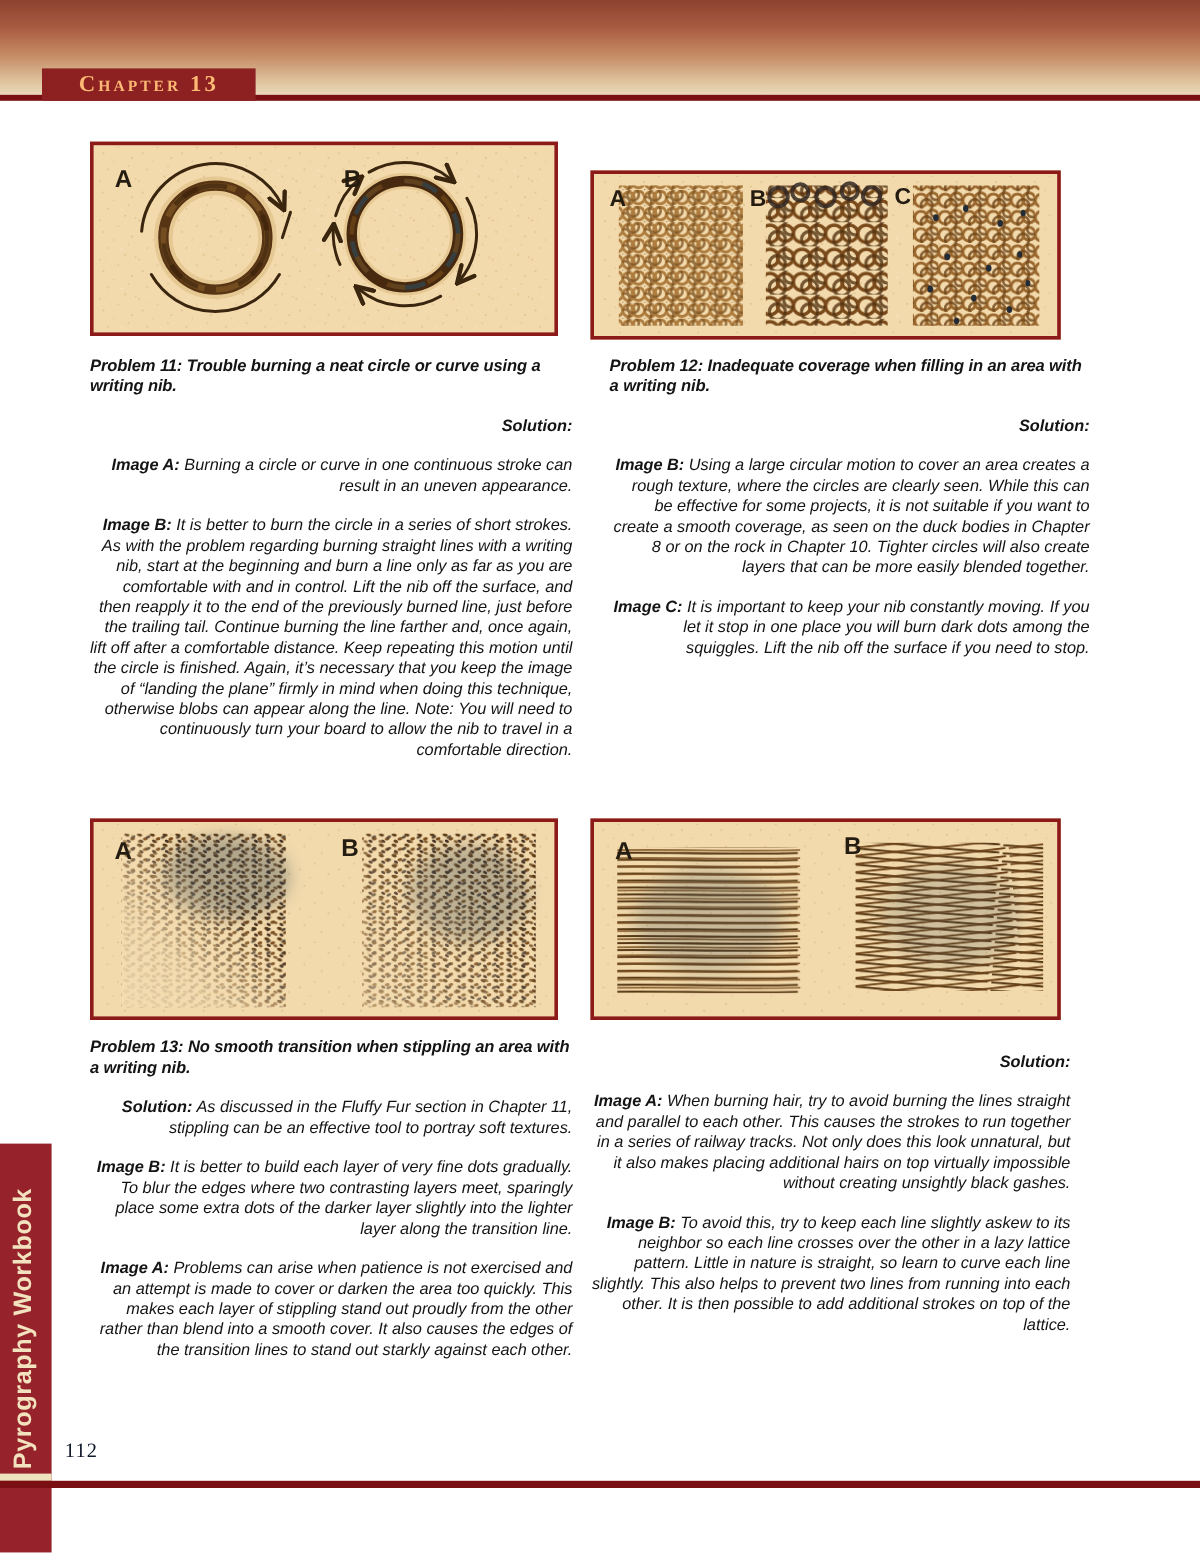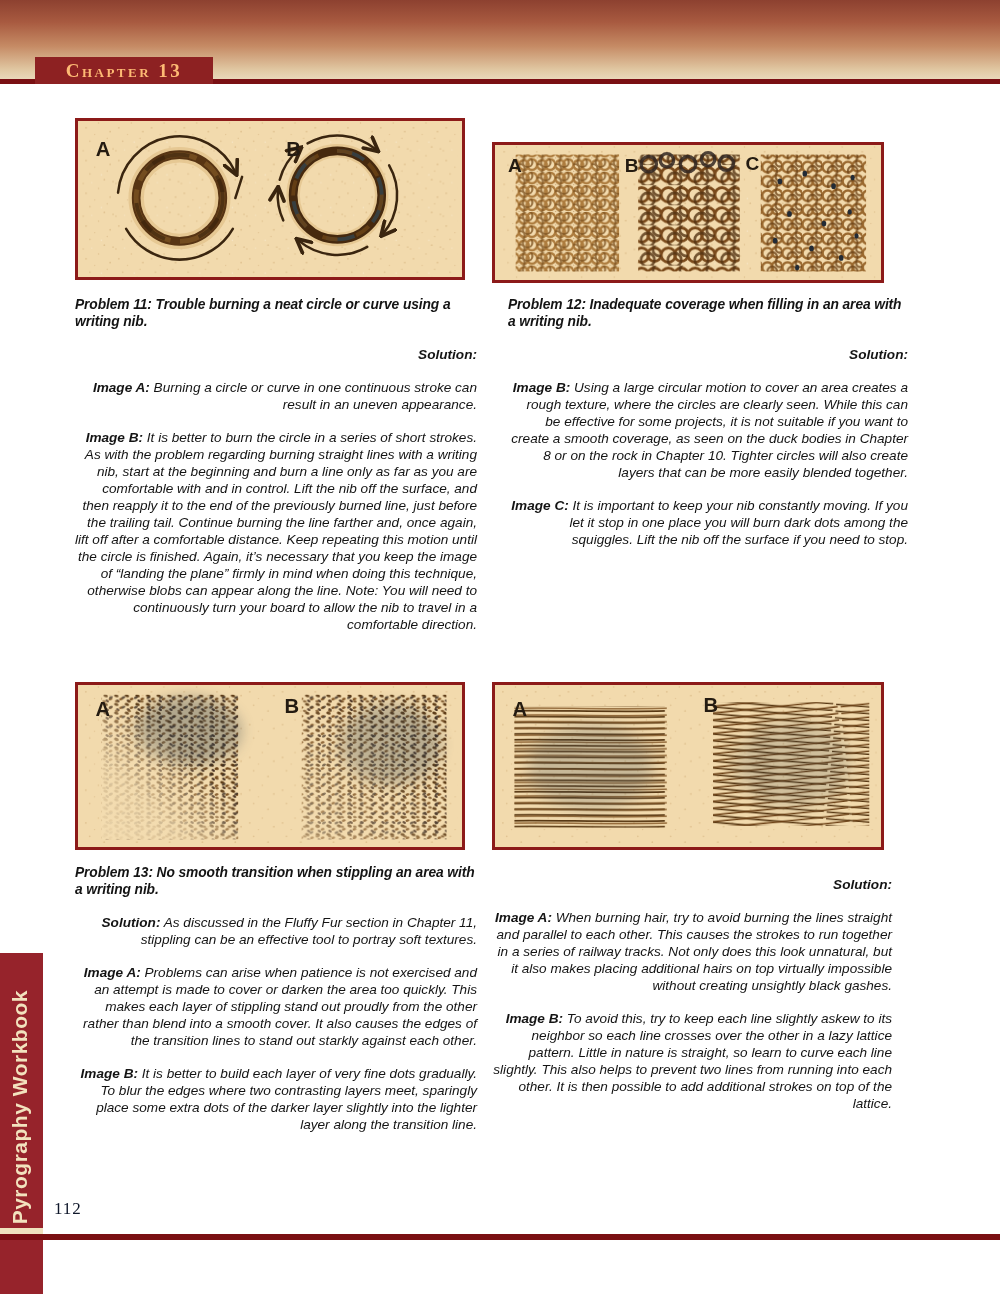--- a/index.html
+++ b/index.html
@@ -326,22 +326,22 @@
         <p><b>Solution:</b></p>
         <p><b>Image B:</b> Using a large circular motion to cover an area creates a rough texture, where the circles are clearly seen. While this can be effective for some projects, it is not suitable if you want to create a smooth coverage, as seen on the duck bodies in Chapter 8 or on the rock in Chapter 10. Tighter circles will also create layers that can be more easily blended together.</p>
         <p><b>Image C:</b> It is important to keep your nib constantly moving. If you let it stop in one place you will burn dark dots among the squiggles. Lift the nib off the surface if you need to stop.</p>
       </div>
   </div>
 
   <div class="textblock t3">
     <h3>Problem 13: No smooth transition when stippling an area with a writing nib.</h3>
     <div class="paras">
         <p><b>Solution:</b> As discussed in the Fluffy Fur section in Chapter 11, stippling can be an effective tool to portray soft textures.</p>
+        <p><b>Image B:</b> It is better to build each layer of very fine dots gradually. To blur the edges where two contrasting layers meet, sparingly place some extra dots of the darker layer slightly into the lighter layer along the transition line.</p>
         <p><b>Image A:</b> Problems can arise when patience is not exercised and an attempt is made to cover or darken the area too quickly. This makes each layer of stippling stand out proudly from the other rather than blend into a smooth cover. It also causes the edges of the transition lines to stand out starkly against each other.</p>
-        <p><b>Image B:</b> It is better to build each layer of very fine dots gradually. To blur the edges where two contrasting layers meet, sparingly place some extra dots of the darker layer slightly into the lighter layer along the transition line.</p>
       </div>
   </div>
 
   <div class="textblock t4">
     <div class="paras">
         <p><b>Solution:</b></p>
         <p class="tight"><b>Image A:</b> When burning hair, try to avoid burning the lines straight and parallel to each other. This causes the strokes to run together in a series of railway tracks. Not only does this look unnatural, but it also makes placing additional hairs on top virtually impossible without creating unsightly black gashes.</p>
         <p><b>Image B:</b> To avoid this, try to keep each line slightly askew to its neighbor so each line crosses over the other in a lazy lattice pattern. Little in nature is straight, so learn to curve each line slightly. This also helps to prevent two lines from running into each other. It is then possible to add additional strokes on top of the lattice.</p>
       </div>
   </div>

